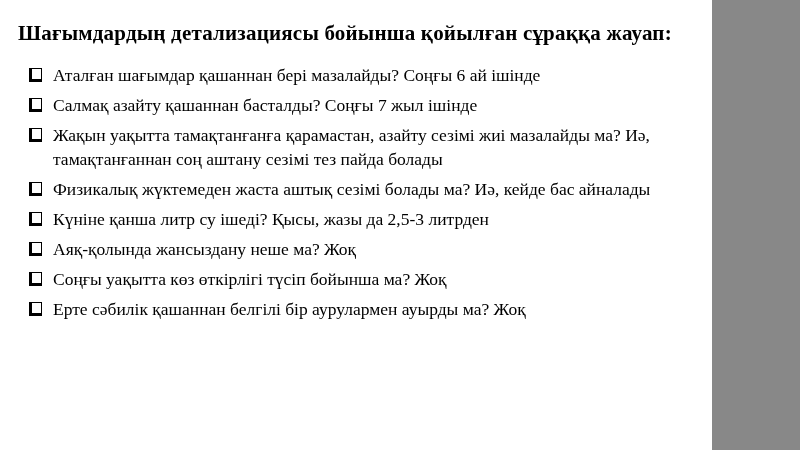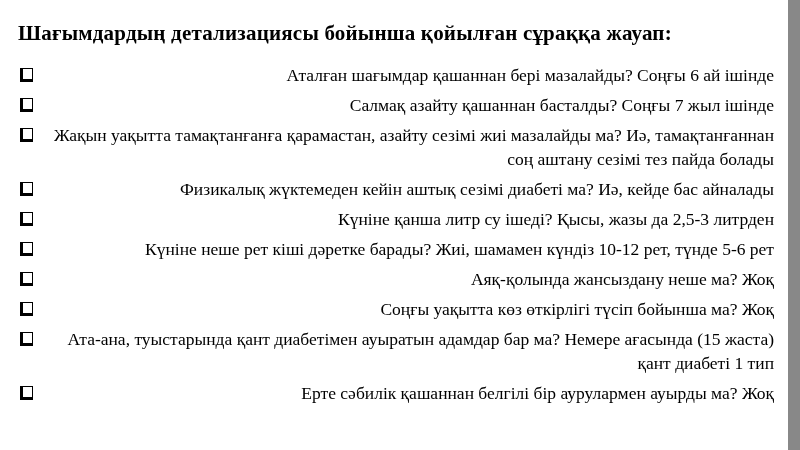--- a/index.html
+++ b/index.html
@@ -2,41 +2,40 @@
 <html><head>
 <meta charset="utf-8">
 <style>
   html, body {
     margin: 0;
     padding: 0;
     background: #888;
   }
   .slide {
     position: relative;
-    width: 788px;
+    width: 712px;
     height: 450px;
     background: #ffffff;
     color: #000000;
     font-family: "Liberation Serif", "DejaVu Serif", serif;
     overflow: hidden;
     box-sizing: border-box;
-    padding: 20px 14px 10px 18px;
+    padding: 20px 8px 10px 18px;
   }
   .slide-title {
     font-size: 21px;
     font-weight: bold;
     line-height: 26px;
     margin: 0 0 17px 0;
     letter-spacing: 0.2px;
   }
   ul.qa-list {
     list-style: none;
-    margin: 0;
+    margin: 9px;
     padding: 0 0 0 2px;
-    text-align: right;
   }
   ul.qa-list li {
     position: relative;
     padding-left: 24px;
     font-size: 17.5px;
     line-height: 24px;
     margin-bottom: 6px;
   }
   .checkbox-bullet {
     position: absolute;
@@ -67,40 +66,35 @@
     <li>
       <span class="checkbox-bullet"></span>
       <span>Салмақ азайту қашаннан басталды? Соңғы 7 жыл ішінде</span>
     </li>
     <li>
       <span class="checkbox-bullet"></span>
       <span>Жақын уақытта тамақтанғанға қарамастан, азайту сезімі жиі мазалайды ма? Иә, тамақтанғаннан соң аштану сезімі тез пайда болады</span>
     </li>
     <li>
       <span class="checkbox-bullet"></span>
-      <span>Физикалық жүктемеден кейін аштық сезімі диабеті ма? Иә, кейде бас айналады</span>
+      <span>Физикалық жүктемеден жаста аштық сезімі болады ма? Иә, кейде бас айналады</span>
     </li>
     <li>
       <span class="checkbox-bullet"></span>
       <span>Күніне қанша литр су ішеді? Қысы, жазы да 2,5-3  литрден</span>
     </li>
     <li>
       <span class="checkbox-bullet"></span>
-      <span>Күніне неше рет кіші дәретке барады? Жиі, шамамен күндіз 10-12 рет, түнде 5-6 рет</span>
     </li>
     <li>
       <span class="checkbox-bullet"></span>
       <span>Аяқ-қолында жансыздану неше ма? Жоқ</span>
     </li>
     <li>
       <span class="checkbox-bullet"></span>
       <span>Соңғы уақытта көз өткірлігі түсіп бойынша ма? Жоқ</span>
     </li>
     <li>
       <span class="checkbox-bullet"></span>
-      <span>Ата-ана, туыстарында қант диабетімен ауыратын адамдар бар ма?  Немере ағасында (15 жаста) қант диабеті 1 тип</span>
-    </li>
-    <li>
-      <span class="checkbox-bullet"></span>
       <span>Ерте сәбилік қашаннан белгілі бір аурулармен ауырды ма? Жоқ</span>
     </li>
   </ul>
 </div>
 
 </body></html>

